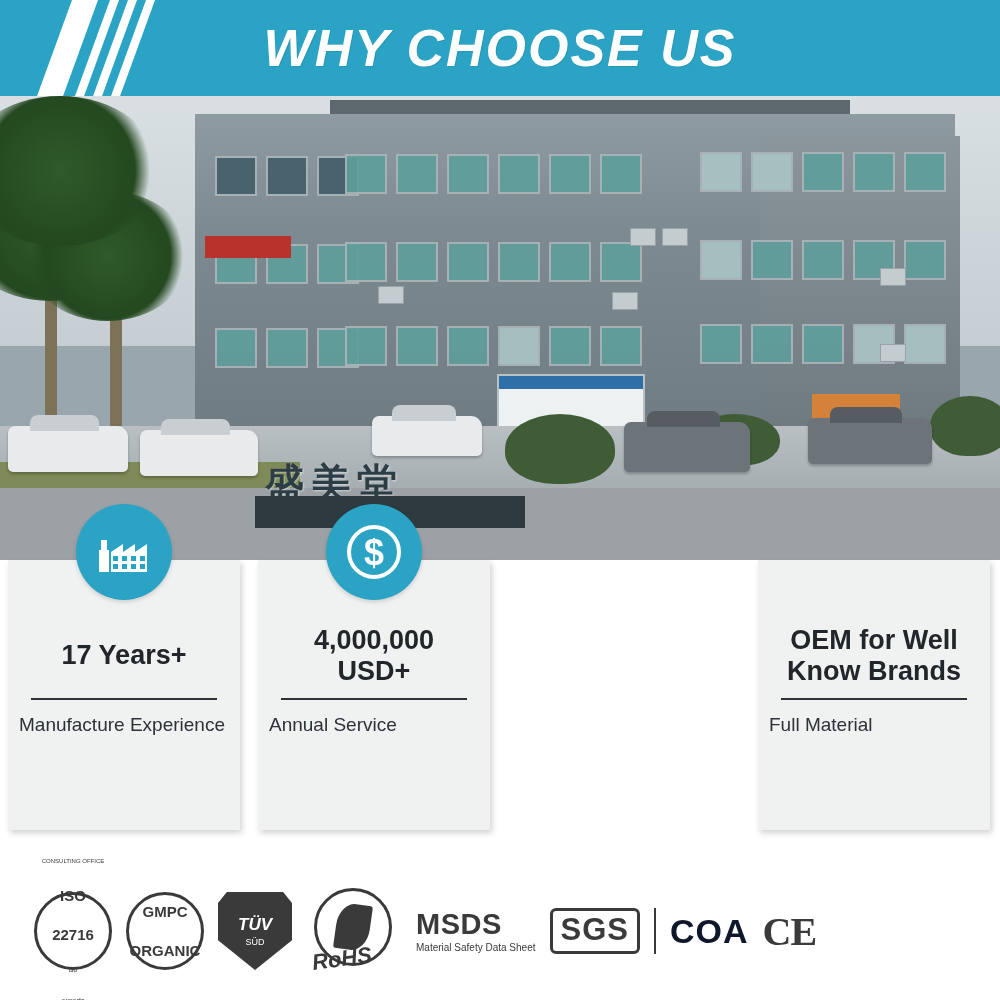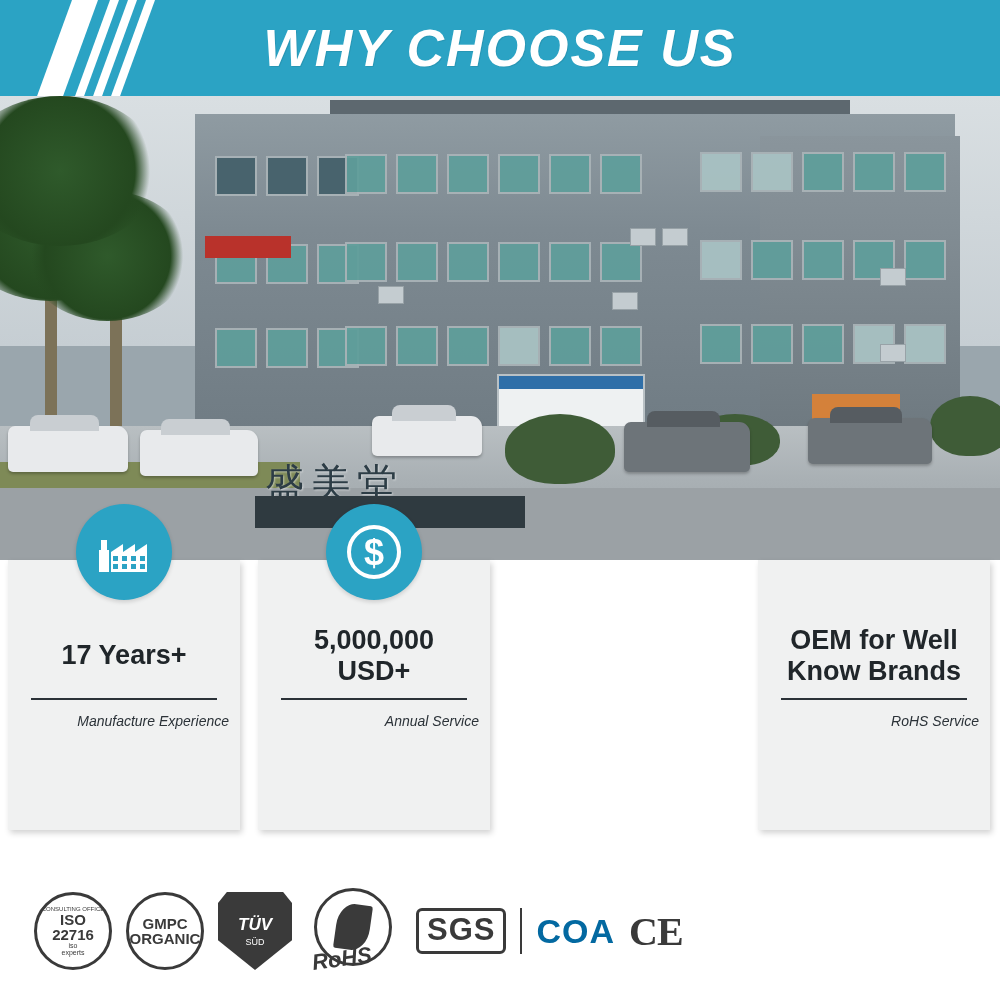--- a/index.html
+++ b/index.html
@@ -148,21 +148,21 @@
   .sign-board .sb-t { height: 13px; background: #2f6fa8; }
   .banner {
     position: absolute; left: 812px; top: 298px;
     width: 88px; height: 30px;
     background: #d4813a;
   }
   .logo-cn {
     position: absolute; left: 265px; top: 360px;
     width: 240px; height: 56px;
     color: #2d3d46;
-    font-size: 40px; font-weight: normal;
+    font-size: 40px; font-weight: bold;
     letter-spacing: 6px;
     text-shadow: 1px 1px 2px rgba(255,255,255,.5);
   }
   .planter {
     position: absolute; left: 255px; top: 400px;
     width: 270px; height: 32px;
     background: #2f3a40;
   }
   .ac {
     position: absolute; width: 26px; height: 18px;
@@ -200,25 +200,24 @@
     min-height: 72px;
     display: flex; align-items: center; justify-content: center;
   }
   .card-rule {
     width: 186px; height: 2px;
     background: #2b3238;
     margin: 6px 0 12px;
   }
   .card-sub {
     width: 210px;
-    text-align: right;
-    font-size: 14px;
+    text-align: left;
+    font-size: 19px;
     color: #2b3238;
     line-height: 1.35;
-    font-style: italic;
   }
   .icon-circle {
     position: absolute;
     top: -56px; left: 50%;
     margin-left: -48px;
     width: 96px; height: 96px;
     border-radius: 50%;
     background: #2ba3c4;
     display: flex; align-items: center; justify-content: center;
     box-shadow: 0 2px 4px rgba(0,0,0,.15);
@@ -238,20 +237,21 @@
   .cert { position: relative; flex: none; }
   .cert-circle {
     width: 78px; height: 78px;
     border-radius: 50%;
     border: 3px solid #3a3a3a;
     display: flex; flex-direction: column;
     align-items: center; justify-content: center;
     color: #3a3a3a;
     text-align: center;
     line-height: 1.02;
+    gap: 24px;
   }
   .cert-circle .big { font-size: 15px; font-weight: bold; }
   .cert-circle .xs { font-size: 7px; }
   .cert-circle .tiny { font-size: 6px; }
   .gmpc .band {
     background: #3a3a3a; color: #fff;
     font-size: 12px; font-weight: bold;
     padding: 1px 7px; border-radius: 2px;
     margin-top: 2px;
   }
@@ -293,21 +293,21 @@
   .msds .m1 { font-size: 29px; font-weight: bold; color: #3a3a3a; letter-spacing: .5px; }
   .msds .m2 { font-size: 10px; color: #3a3a3a; margin-top: 4px; }
   .sgs {
     font-size: 31px; font-weight: bold; color: #3a3a3a;
     border: 3px solid #3a3a3a;
     border-radius: 6px;
     padding: 1px 8px 3px;
     letter-spacing: 1px;
   }
   .divider-v { width: 2px; height: 46px; background: #3a3a3a; }
-  .coa { font-size: 34px; font-weight: bold; color: #0369a1; letter-spacing: 1px; }
+  .coa { font-size: 34px; font-weight: bold; color: #0f172a; letter-spacing: 1px; }
   .ce {
     font-size: 40px; font-weight: bold; color: #3a3a3a;
     font-family: "Liberation Serif", serif;
     letter-spacing: -1px;
   }
 </style>
 </head>
 <body>
 
 <div id="page">
@@ -465,32 +465,32 @@
     </div>
 
     <div class="card c2">
       <div class="icon-circle">
         <svg width="58" height="58" viewBox="0 0 58 58">
           <circle cx="29" cy="29" r="25" fill="none" stroke="#ffffff" stroke-width="4"></circle>
           <text x="29" y="42" text-anchor="middle" font-size="36" font-weight="bold" fill="#ffffff" font-family="Liberation Sans, sans-serif">$</text>
         </svg>
       </div>
       <div class="card-inner">
-        <div class="card-title">5,000,000 USD+</div>
+        <div class="card-title">4,000,000 USD+</div>
         <div class="card-rule"></div>
         <div class="card-sub">Annual Service</div>
       </div>
     </div>
 
 
     <div class="card c4">
       <div class="card-inner">
         <div class="card-title">OEM for Well Know Brands</div>
         <div class="card-rule"></div>
-        <div class="card-sub">RoHS Service</div>
+        <div class="card-sub">Full Material</div>
       </div>
     </div>
 
   </div>
 
   <div class="certs">
 
 
     <div class="cert">
       <div class="cert-circle">
@@ -515,20 +515,24 @@
         <div class="sm">SÜD</div>
       </div>
     </div>
 
     <div class="cert rohs">
       <span class="ring"></span>
       <span class="leaf"></span>
       <span class="word">RoHS</span>
     </div>
 
+    <div class="cert msds">
+      <div class="m1">MSDS</div>
+      <div class="m2">Material Safety Data Sheet</div>
+    </div>
 
     <div class="cert sgs">SGS</div>
 
     <div class="divider-v"></div>
 
     <div class="cert coa">COA</div>
 
     <div class="cert ce">CE</div>
 
   </div>

